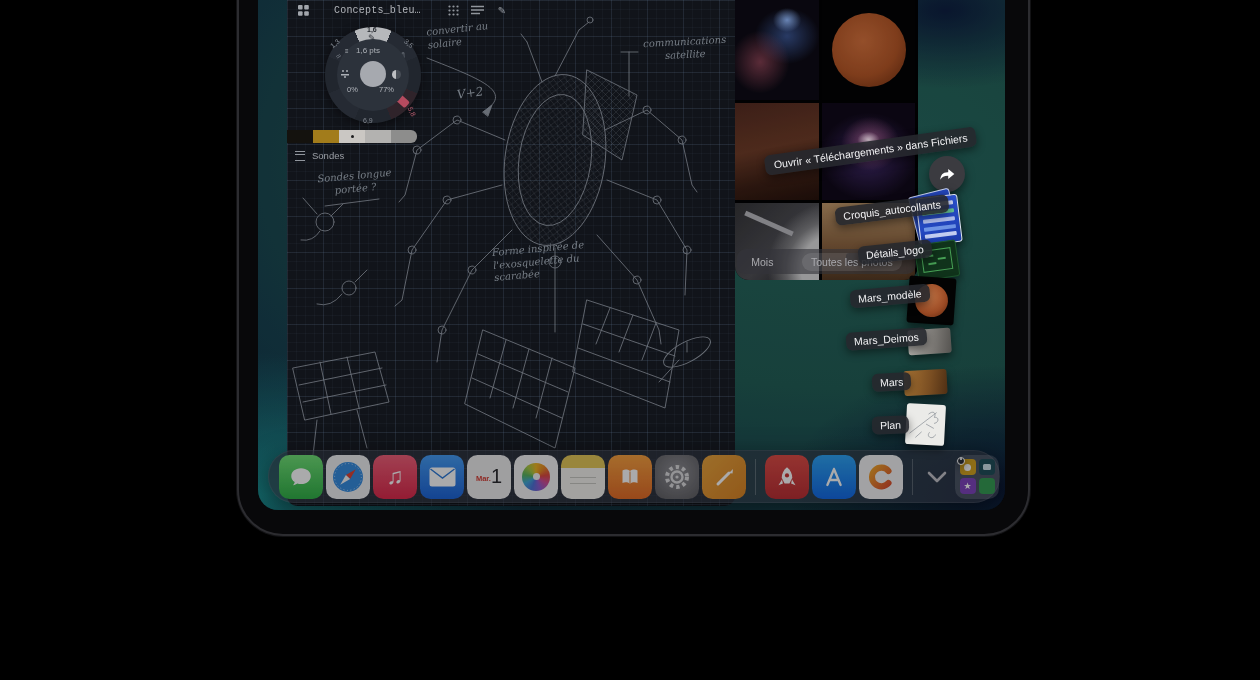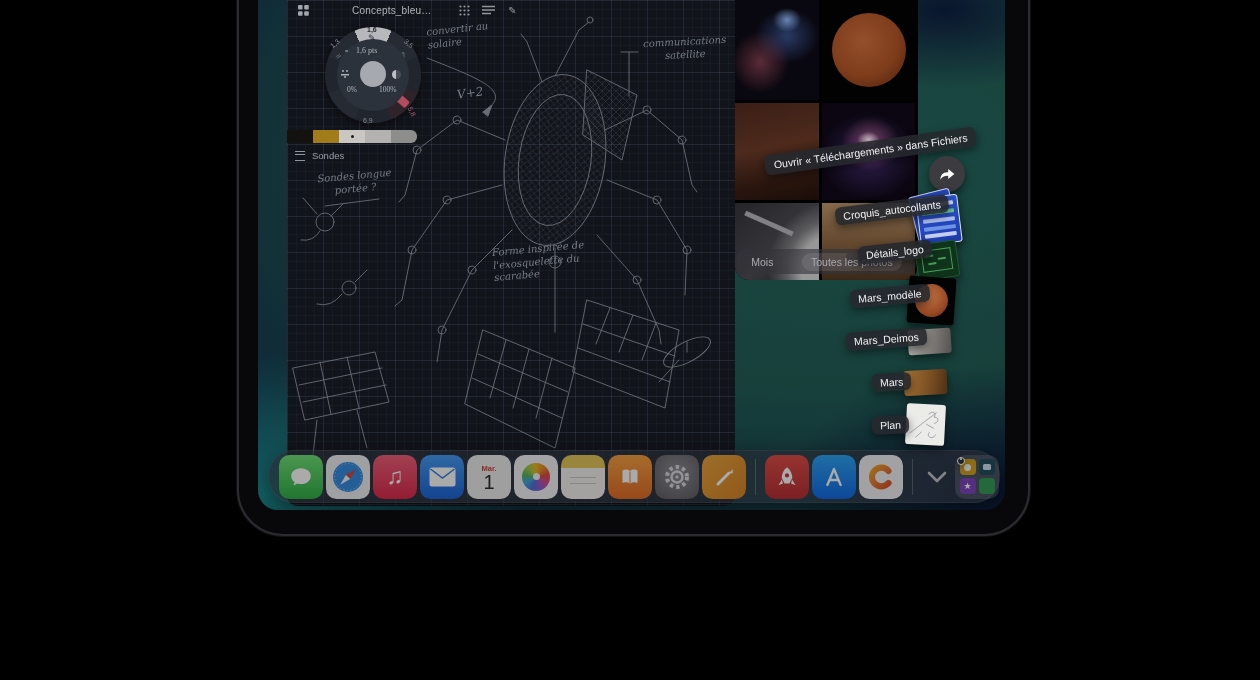--- a/index.html
+++ b/index.html
@@ -23,39 +23,39 @@
   .canvas{position:absolute;left:29px;top:0;width:448px;height:506px;z-index:10;
     background-color:#14171d;border-radius:0 0 10px 10px;
     background-image:
       linear-gradient(rgba(130,165,205,.13) 1px,transparent 1px),
       linear-gradient(90deg,rgba(130,165,205,.13) 1px,transparent 1px),
       linear-gradient(rgba(130,165,205,.055) 1px,transparent 1px),
       linear-gradient(90deg,rgba(130,165,205,.055) 1px,transparent 1px);
     background-size:36px 36px,36px 36px,9px 9px,9px 9px;}
   .cbar{position:absolute;left:0;top:0;right:0;height:20px;display:flex;align-items:center;
     color:#c9ced4;font-size:10px;}
-  .cbar .ttl{margin-left:40px;letter-spacing:.2px;color:#d3d7dc;}
+  .cbar .ttl{margin-left:22px;letter-spacing:.2px;color:#d3d7dc;font-family:Liberation Mono, monospace;}
   .tb-ic{display:inline-flex;align-items:center;justify-content:center;width:18px;height:16px;color:#aeb4bb;}
   .tb-right{position:absolute;right:8px;top:0;height:20px;display:flex;align-items:center;gap:12px;color:#c9ced4;}
   .tb-right .pct{font-size:10px;}
   .pro{font-size:10px;font-weight:bold;letter-spacing:.5px;color:#d7dadf;}
   .qmark{font-size:12px;color:#aeb4bb;}
   .tray{position:relative;display:inline-block;width:12px;height:12px;color:#aeb4bb;font-size:10px;line-height:9px;text-align:center;}
   .tray::after{content:"";position:absolute;left:0;right:0;bottom:-1px;height:1.4px;background:#aeb4bb;}
 
   
   .wheel{position:absolute;left:36px;top:25px;width:100px;height:100px;z-index:12;}
   .ring{position:absolute;left:2px;top:2px;width:96px;height:96px;border-radius:50%;
     background:conic-gradient(from -22.5deg,#dadcdf 0 45deg,#2c323b 45deg 90deg,#272d35 90deg 135deg,#382a31 135deg 180deg,#272d35 180deg 225deg,#2c323b 225deg 270deg,#272d35 270deg 315deg,#2c323b 315deg 360deg);
     box-shadow:0 2px 8px rgba(0,0,0,.5);}
   .disc{position:absolute;left:14px;top:14px;width:72px;height:72px;border-radius:50%;background:#343b45;}
   .knob{position:absolute;left:37px;top:36px;width:26px;height:26px;border-radius:50%;background:#c7cad0;}
   .wl{position:absolute;font-size:7px;color:#9aa1aa;}
   .wl.dark{color:#2e3338;font-weight:bold;}
-  .wlsize{position:absolute;font-size:8px;color:#cfd4da;font-family:Liberation Serif, serif;}
+  .wlsize{position:absolute;font-size:8px;color:#cfd4da;}
   .halfmoon{position:absolute;left:69px;top:45px;width:9px;height:9px;border-radius:50%;
     background:linear-gradient(90deg,#e4e6e9 50%,#565d66 50%);}
   .spray{position:absolute;left:18px;top:45px;width:10px;height:9px;
     background:linear-gradient(#cfd4da 0 0) 0 4px/8px 1.5px no-repeat;}
   .spray::after{content:"";position:absolute;left:1px;top:0;width:2px;height:2px;border-radius:50%;
     background:#cfd4da;box-shadow:4px 0 0 #cfd4da,2px 6px 0 #cfd4da;}
   .eraser{position:absolute;left:73px;top:72px;width:13px;height:8px;border-radius:2px;background:#d95a70;transform:rotate(42deg);}
   .glyph{position:absolute;font-size:9px;color:#8a929b;}
 
   
@@ -132,21 +132,21 @@
     background:rgba(46,50,60,.66);box-shadow:0 8px 26px rgba(0,0,0,.5), inset 0 0 0 1px rgba(255,255,255,.06);
     display:flex;align-items:center;padding:0 11px;box-sizing:border-box;gap:3px;}
   .dock-apps{display:flex;align-items:center;gap:3px;filter:brightness(.8) saturate(.92);}
   .app{width:44px;height:44px;border-radius:10.5px;position:relative;overflow:hidden;flex:none;
     display:flex;align-items:center;justify-content:center;}
   .divider{width:1px;height:36px;background:rgba(255,255,255,.22);margin:0 6px;flex:none;}
   .a-msg{background:linear-gradient(180deg,#69e470,#28b440);}
   .a-safari{background:#eef0f2;}
   .a-music{background:linear-gradient(180deg,#fb5d78,#e9264a);color:#fff;font-size:23px;}
   .a-mail{background:linear-gradient(180deg,#3f9efd,#1765e2);}
-  .a-cal{background:#ededef;flex-direction:column;}
+  .a-cal{background:#ededef;flex-direction:row;}
   .a-cal .mo{font-size:7.5px;color:#e03b30;font-weight:bold;line-height:1;margin-top:5px;}
   .a-cal .dy{font-size:20px;color:#2b2b2e;line-height:1.05;font-weight:300;}
   .a-photos{background:#f4f4f6;}
   .flower{width:28px;height:28px;border-radius:50%;
     background:conic-gradient(#f2b718,#ef8a1c,#e8483b,#d84a9a,#8e5ad8,#4a72e0,#3aa9dc,#52b55a,#a4c93c,#f2b718);}
   .flower::after{content:"";position:absolute;left:50%;top:50%;width:7px;height:7px;margin:-3.5px;border-radius:50%;background:#f4f4f6;}
   .a-notes{background:linear-gradient(180deg,#e7c94e 0 30%,#f4f3ee 30%);}
   .a-notes::after{content:"";position:absolute;left:9px;right:9px;top:22px;height:1.5px;background:#c9c8c2;
     box-shadow:0 6px 0 #c9c8c2;}
   .a-books{background:linear-gradient(180deg,#ffa136,#ec6a1e);}
@@ -287,21 +287,21 @@
         <span class="wl" style="left:81px;top:15px;transform:rotate(40deg)">3,5</span>
         <span class="glyph" style="left:76px;top:26px;transform:rotate(40deg)">✎</span>
         <div class="eraser"></div>
         <span class="wl" style="left:84px;top:83px;color:#d0687c;transform:rotate(65deg)">5,8</span>
         <span class="wl" style="left:40px;top:92px">6,9</span>
         <div class="disc"></div>
         <span class="wlsize" style="left:33px;top:21px">1,6 pts</span>
         <span class="wlsize" style="left:22px;top:23px;font-size:6px">≡</span>
         <div class="knob"></div>
         <span class="wlsize" style="left:24px;top:60px;font-size:7.5px">0%</span>
-        <span class="wlsize" style="left:56px;top:60px;font-size:7.5px">100%</span>
+        <span class="wlsize" style="left:56px;top:60px;font-size:7.5px">77%</span>
         <span class="spray"></span>
         <span class="halfmoon"></span>
       </div>
 
       <div class="palette">
         <div class="sw" style="background:#17150f"></div>
         <div class="sw" style="background:#c2951f"></div>
         <div class="sw" style="background:#f2efe9">
             <span class="swdot"></span>
           </div>

